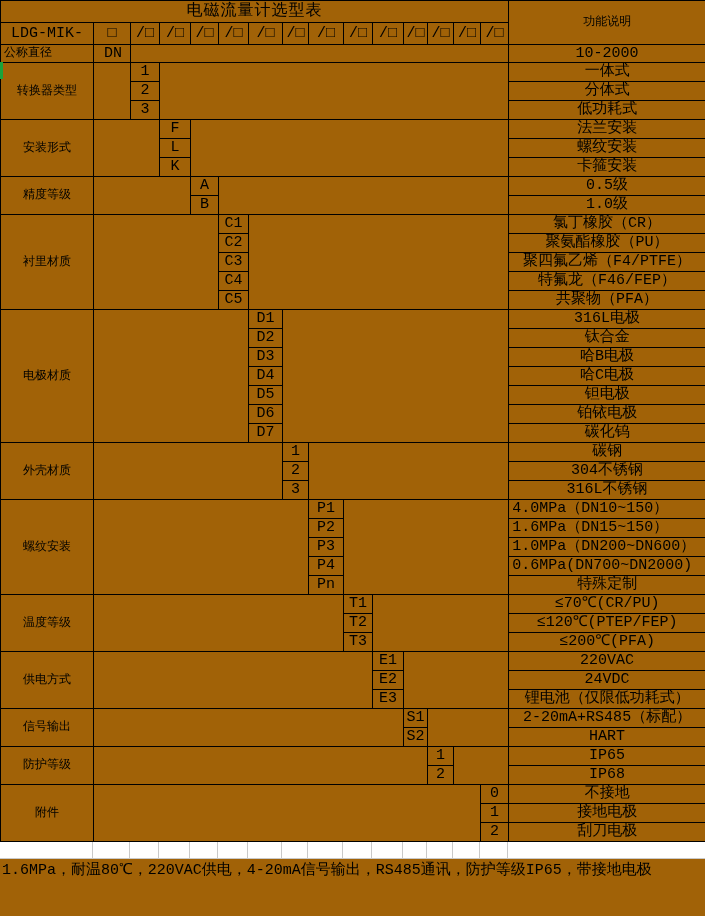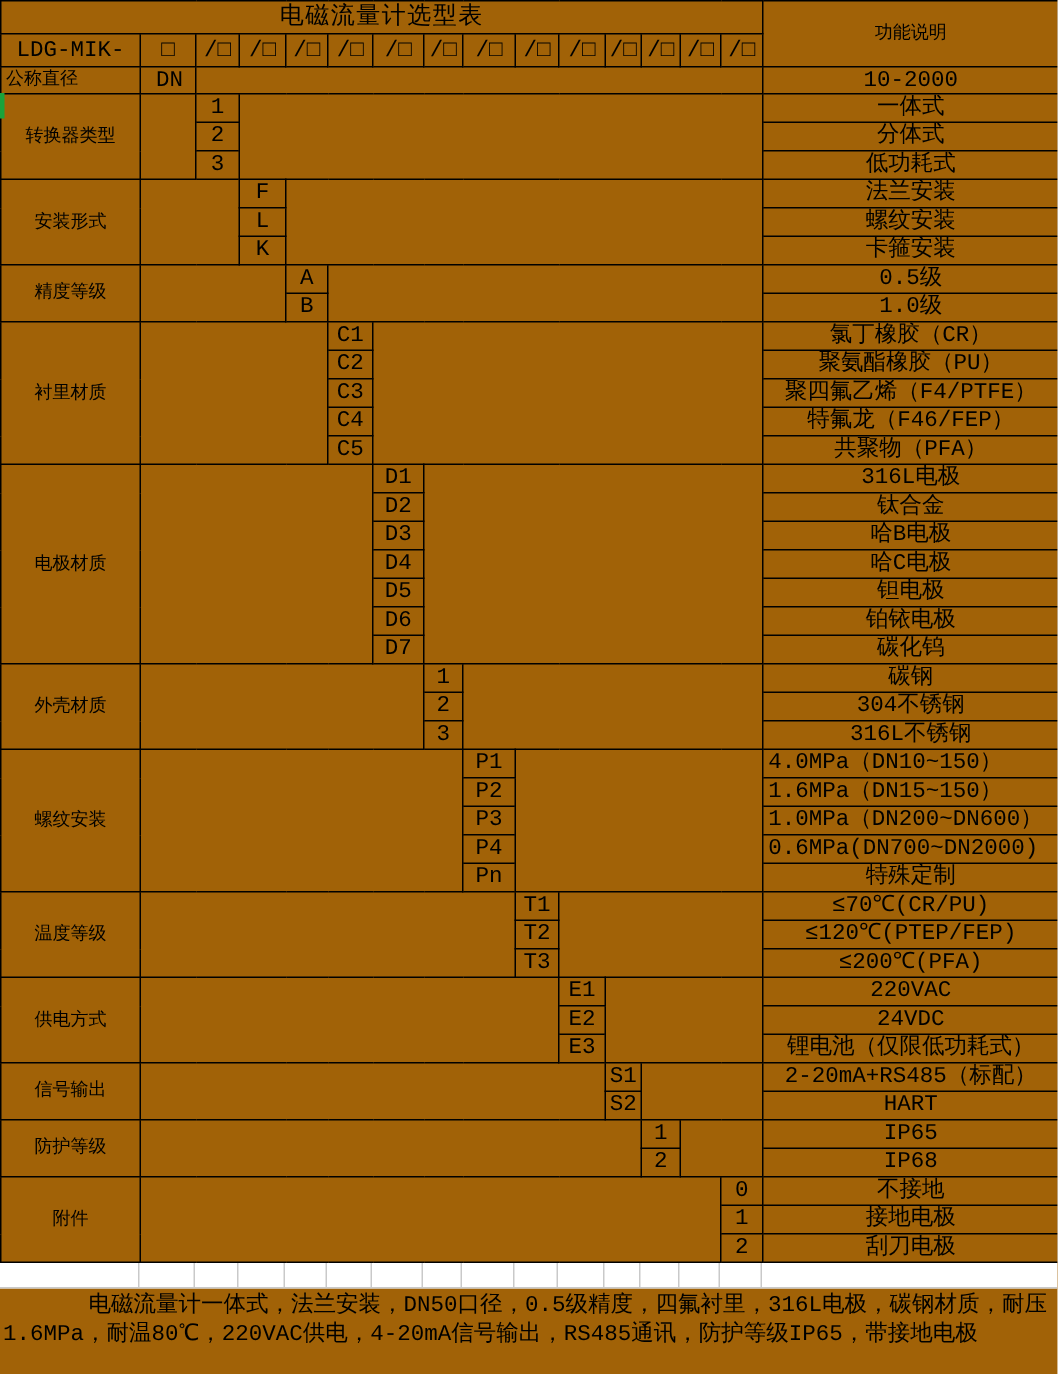--- a/index.html
+++ b/index.html
@@ -309,18 +309,17 @@
       <div class="vline" style="left: 342px; background: rgb(201, 201, 201);"></div>
       <div class="vline" style="left: 371px; background: rgb(201, 201, 201);"></div>
       <div class="vline" style="left: 402px; background: rgb(201, 201, 201);"></div>
       <div class="vline" style="left: 426px; background: rgb(201, 201, 201);"></div>
       <div class="vline" style="left: 452px; background: rgb(201, 201, 201);"></div>
       <div class="vline" style="left: 479px; background: rgb(201, 201, 201);"></div>
       <div class="vline" style="left: 507px; background: rgb(201, 201, 201);"></div>
     </div>
 
   <div class="example">
-    <p class="l2">电磁流量计一体式，法兰安装，DN50口径，0.5级精度，四氟衬里，316L电极，碳钢材质，耐压</p>
     <p class="l3">1.6MPa，耐温80℃，220VAC供电，4-20mA信号输出，RS485通讯，防护等级IP65，带接地电极</p>
   </div>
 
   <div class="green-strip" id="green-strip" style="background: rgb(25, 163, 59);"></div>
 </div>
 
 </body></html>

